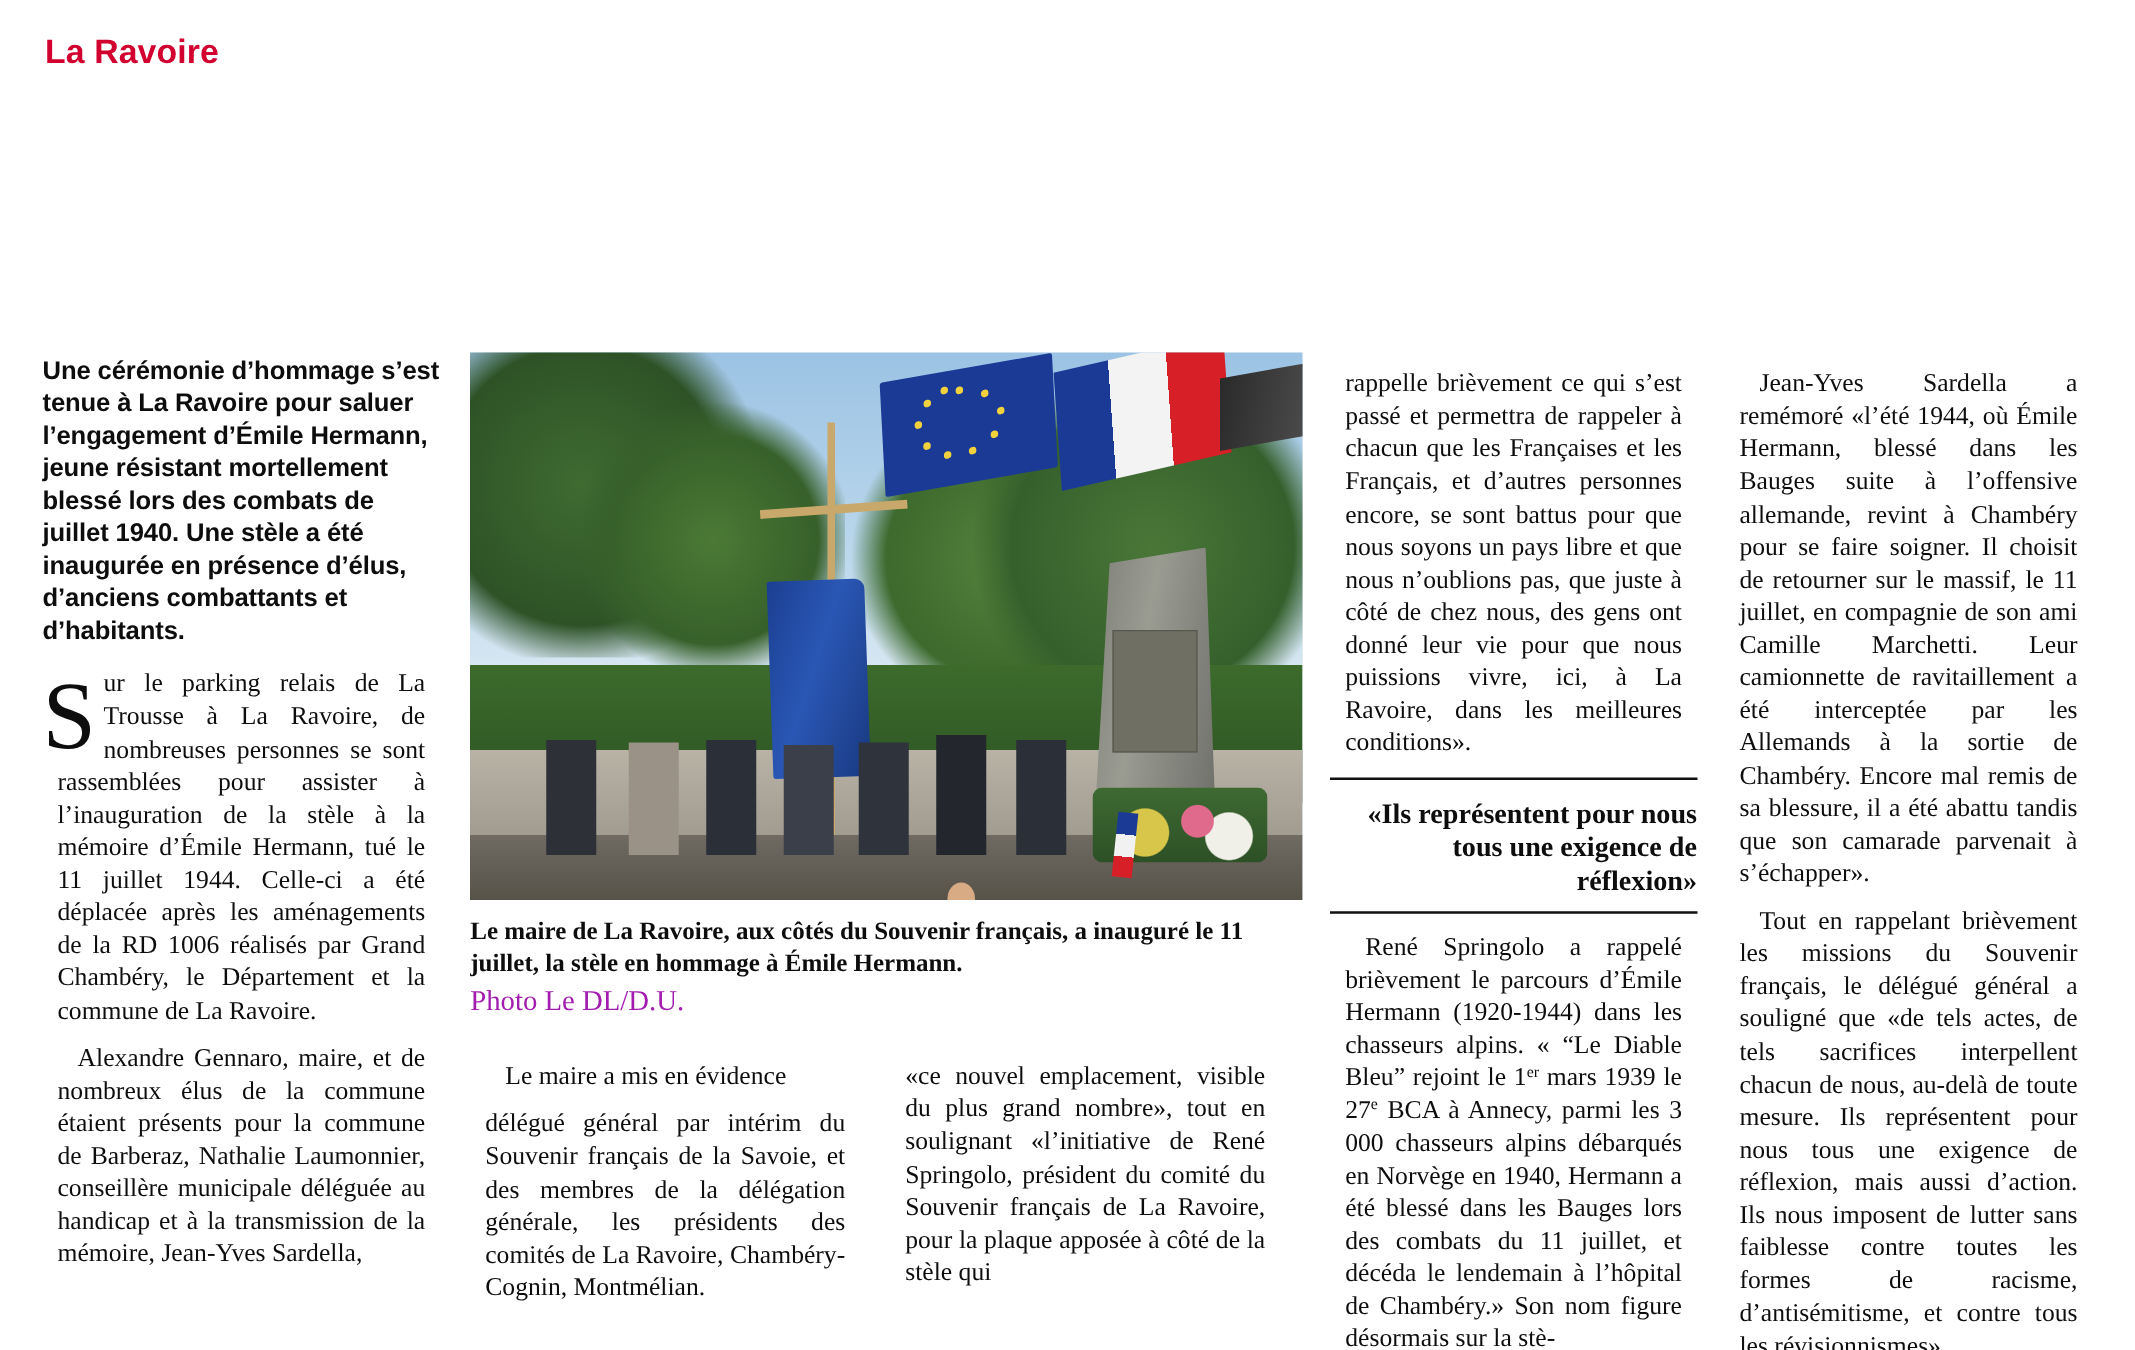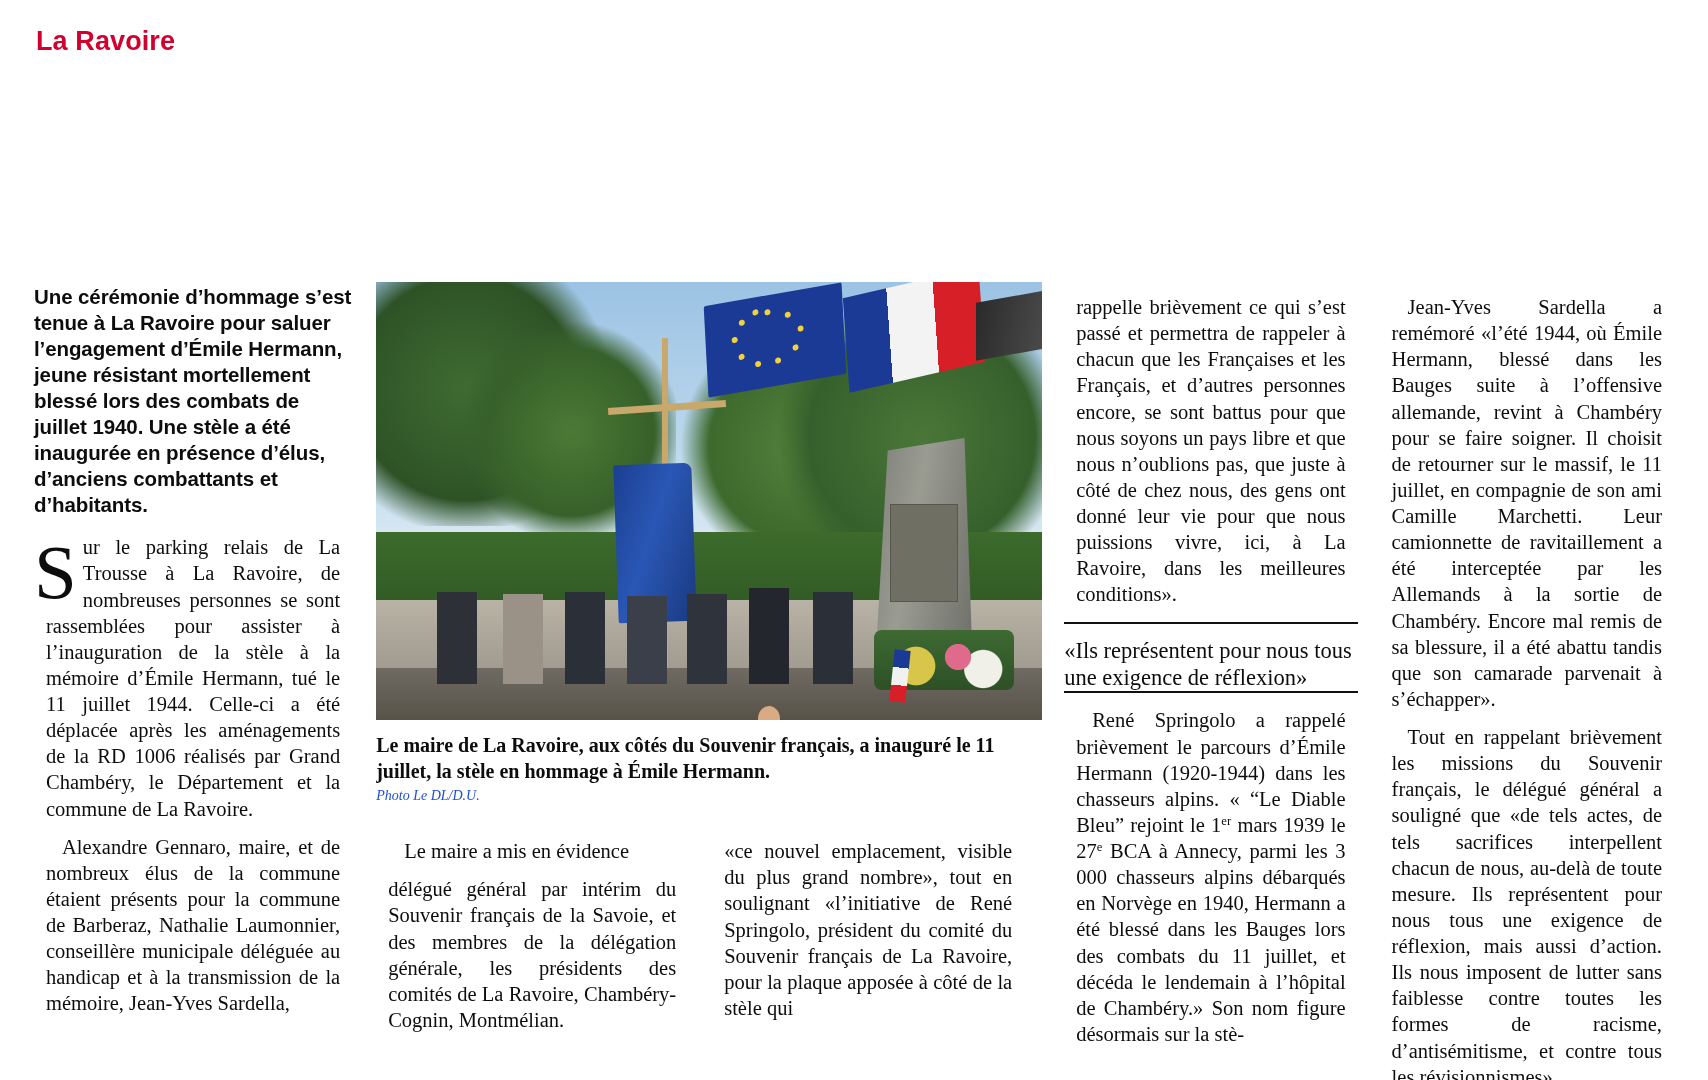--- a/index.html
+++ b/index.html
@@ -257,44 +257,43 @@
   .caption {
     font-family: "Liberation Serif", serif;
     font-weight: bold;
     font-size: 20px;
     line-height: 1.28;
     margin: 13px 0 0 0;
     max-width: 666px;
   }
   .credit {
     font-family: "Liberation Serif", serif;
-    font-size: 14px;
-    color: #1d4ed8;
+    font-size: 23px;
+    color: #a21caf;
     margin: 4px 0 0 0;
-    font-style: italic;
   }
   .under-photo {
     display: flex;
     margin-top: 22px;
   }
   .sub-col {
     width: 312px;
   }
   .sub-col.left { padding-right: 24px; }
   .sub-col .body-p { font-size: 20.5px; }
 
   
   .pullquote {
     border-top: 2px solid #111;
     border-bottom: 2px solid #111;
     margin: 14px 0 14px 0;
-    padding: 13px 0 0 0;
-    text-align: left;
-    font-family: "Liberation Serif", serif;
-    font-weight: normal;
+    padding: 13px 0 10px 0;
+    text-align: right;
+    font-family: "Liberation Serif", serif;
+    font-weight: bold;
     font-size: 22.5px;
     line-height: 1.22;
   }
 
   
   .signature {
     font-family: "Liberation Serif", serif;
     font-weight: bold;
     font-size: 20px;
     text-align: right;

